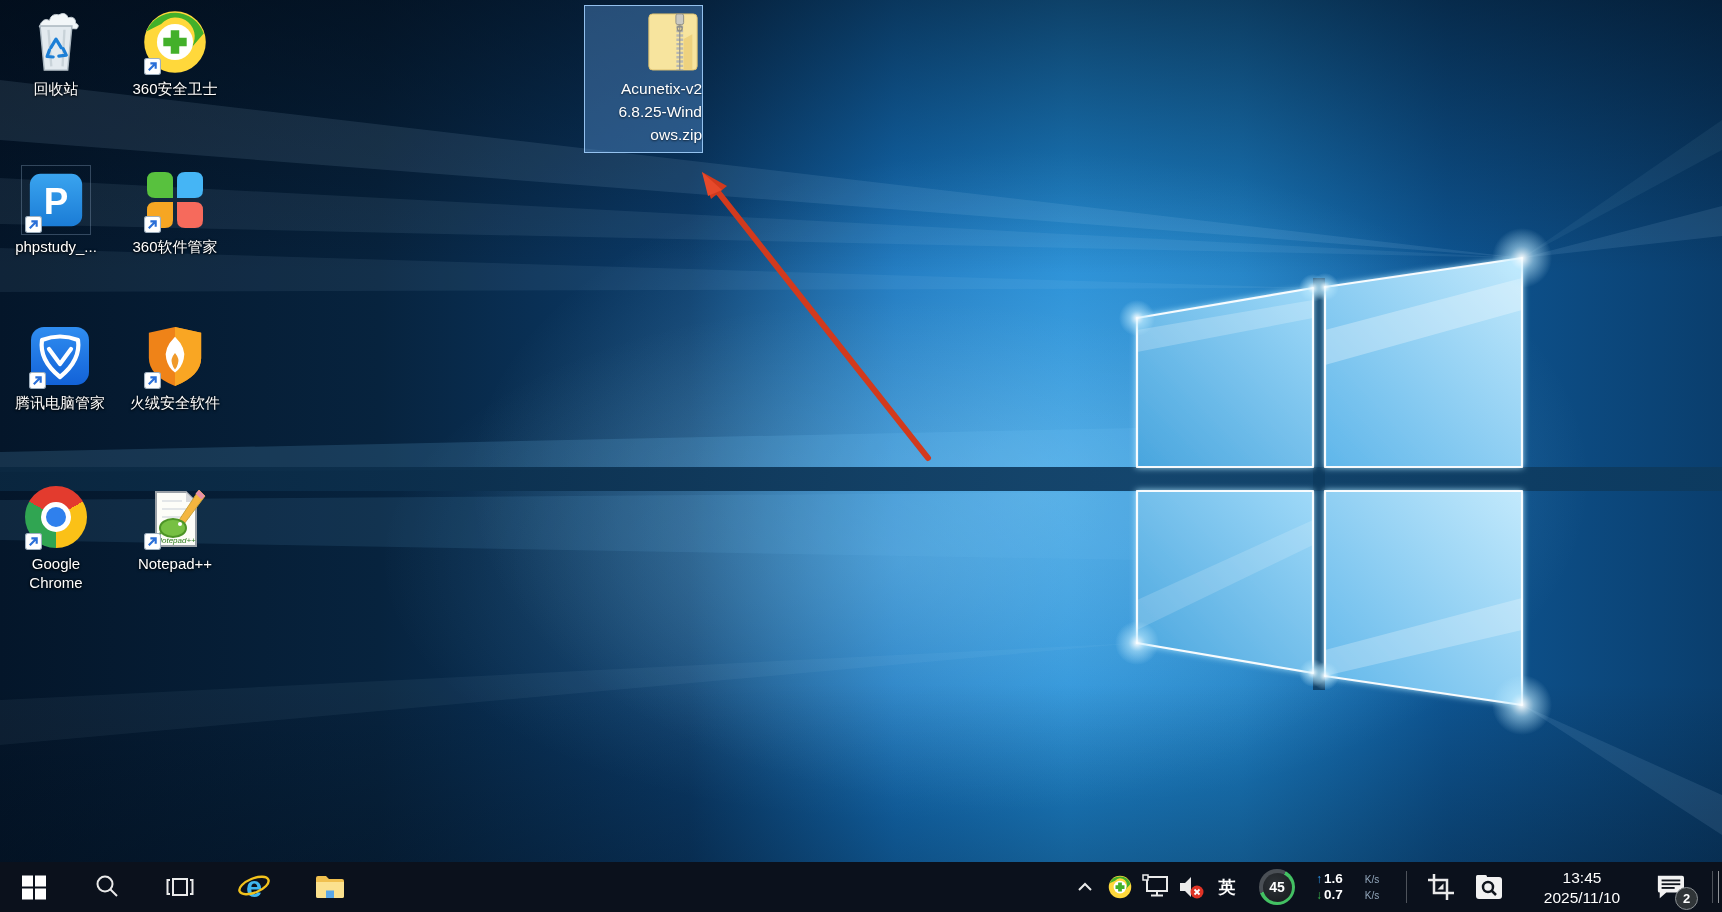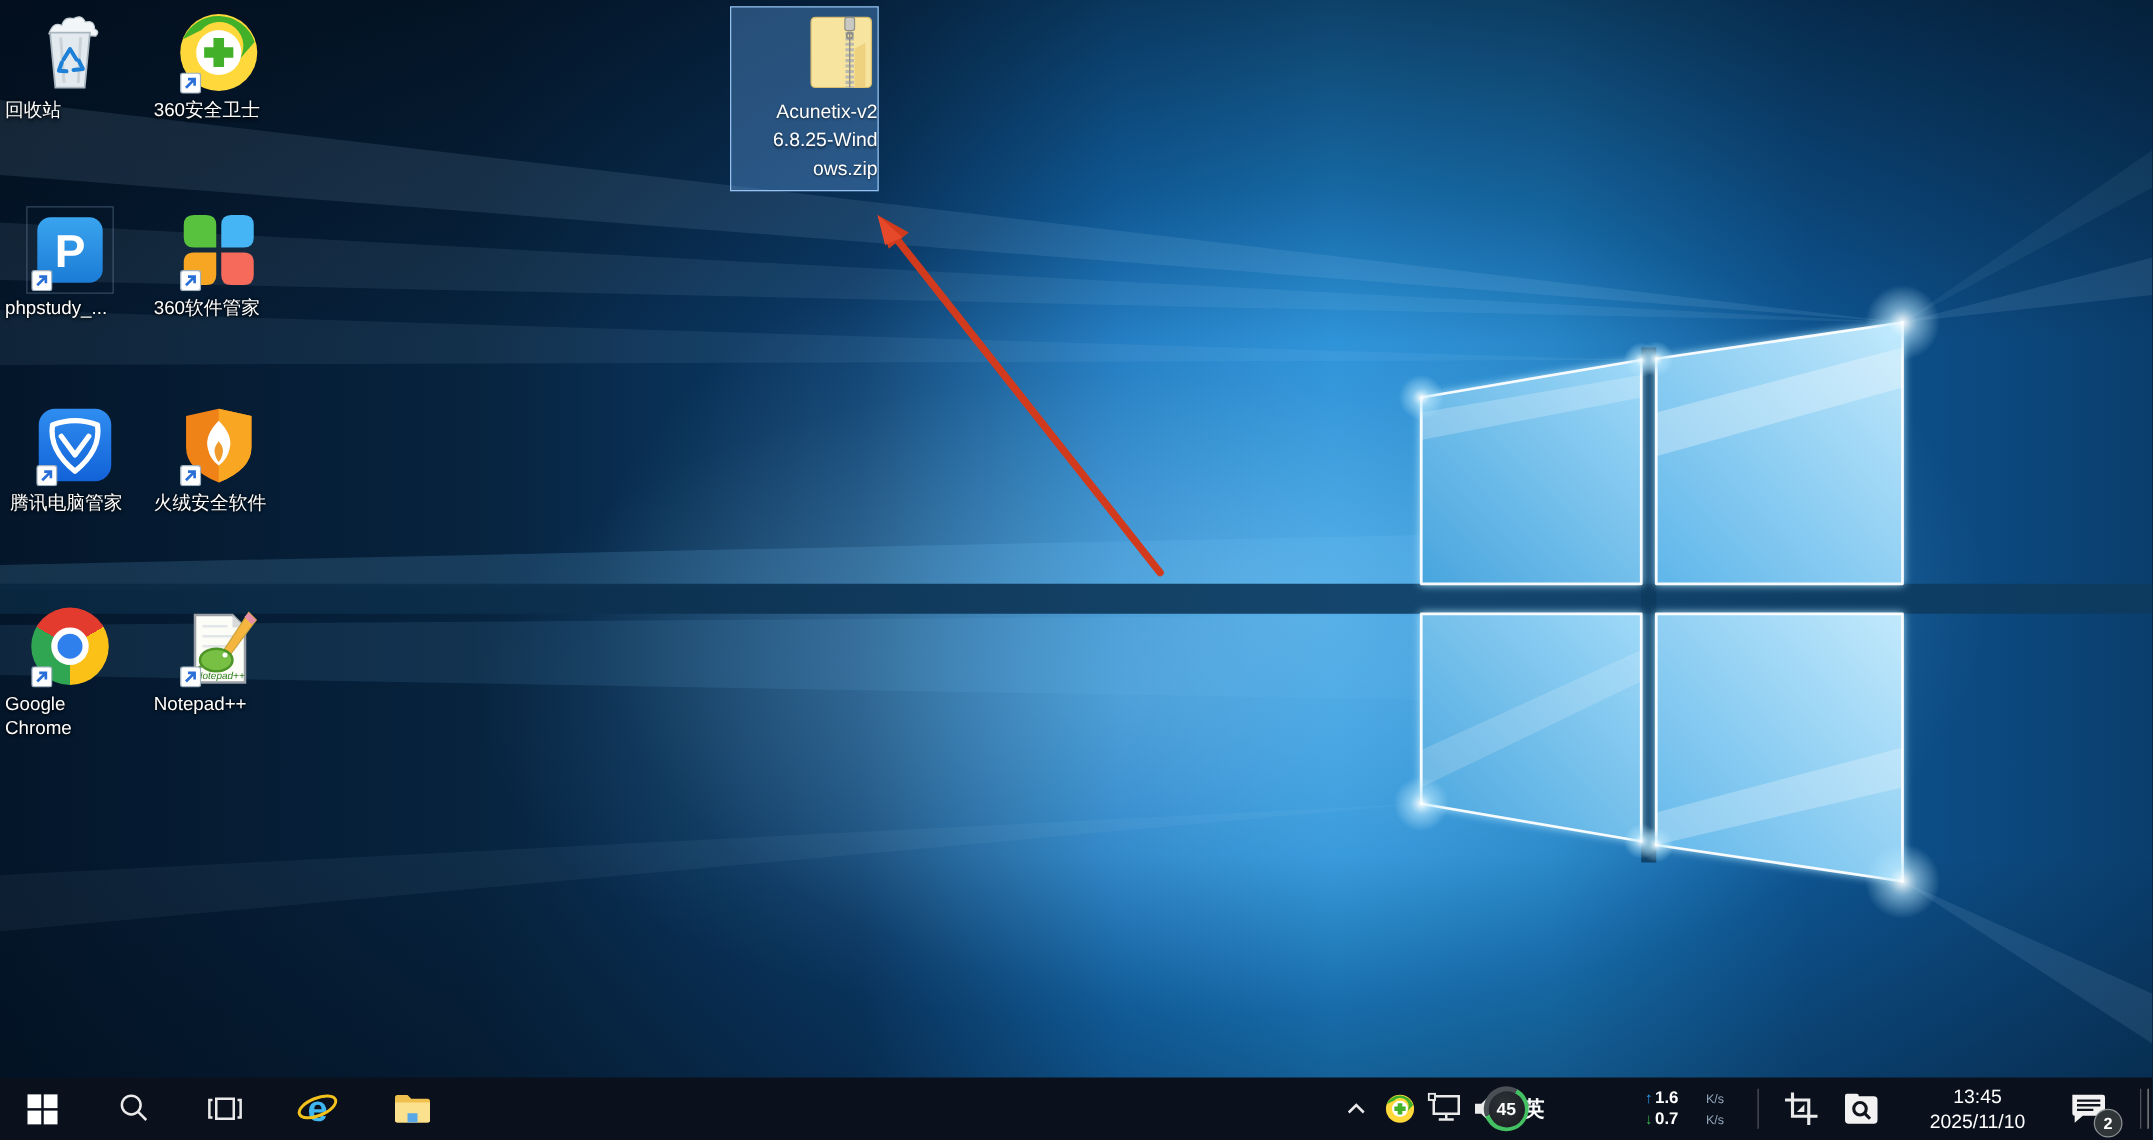--- a/index.html
+++ b/index.html
@@ -4,21 +4,21 @@
 <style>
   html,body{margin:0;padding:0;}
   body{
     width:1722px;height:912px;position:relative;overflow:hidden;
     font-family:"Liberation Sans","DejaVu Sans",sans-serif;
     background:#06203a;user-select:none;
   }
   
   .wallpaper{position:absolute;inset:0;z-index:0;}
   
-  .cell{position:absolute;width:104px;z-index:2;cursor:default;}
+  .cell{position:absolute;width:104px;text-align:center;z-index:2;cursor:default;}
   .ibox{width:68px;height:68px;margin:0 auto;position:relative;display:flex;align-items:center;justify-content:center;}
   .ibox.focus-box{outline:1px solid rgba(140,165,195,.35);}
   .lbl{margin-top:3px;font-size:15px;line-height:19px;color:#fff;
        text-shadow:0 1px 3px rgba(0,0,0,.95),0 0 2px rgba(0,0,0,.85);}
   .shortcut{position:absolute;left:3px;bottom:1px;width:17px;height:17px;}
   
   .chrome{width:62px;height:62px;border-radius:50%;position:relative;
     background:conic-gradient(from 60deg,#fbc117 0 120deg,#30a552 0 240deg,#e33b2e 0 360deg);}
   .chrome-center{position:absolute;inset:16px;background:#2f80ed;border:5px solid #fff;border-radius:50%;box-sizing:border-box;}
   
@@ -369,21 +369,21 @@
   <div class="tb" style="left:1176px;width:30px">
     <svg width="28" height="26" viewBox="0 0 28 26">
       <polygon points="3,9 8,9 14,3 14,23 8,17 3,17" fill="#eaeaea"></polygon>
       <circle cx="20" cy="18" r="6.5" fill="#e03325"></circle>
       <path d="M17.5 15.5 L22.5 20.5 M22.5 15.5 L17.5 20.5" stroke="#fff" stroke-width="1.8"></path>
     </svg>
   </div>
   <div class="tb" style="left:1212px;width:30px">
     <span class="ime">英</span>
   </div>
-  <div class="tb" style="left:1187px;width:36px">
+  <div class="tb" style="left:1259px;width:36px">
     <div class="ball">
       <div class="ball-in">45</div>
     </div>
   </div>
   <div class="tb speeds" style="left:1316px;width:76px">
     <div class="spd-row">
       <span class="spd-arrow up">↑</span>
       <span class="spd-num">1.6</span>
       <span class="spd-unit">K/s</span>
     </div>

